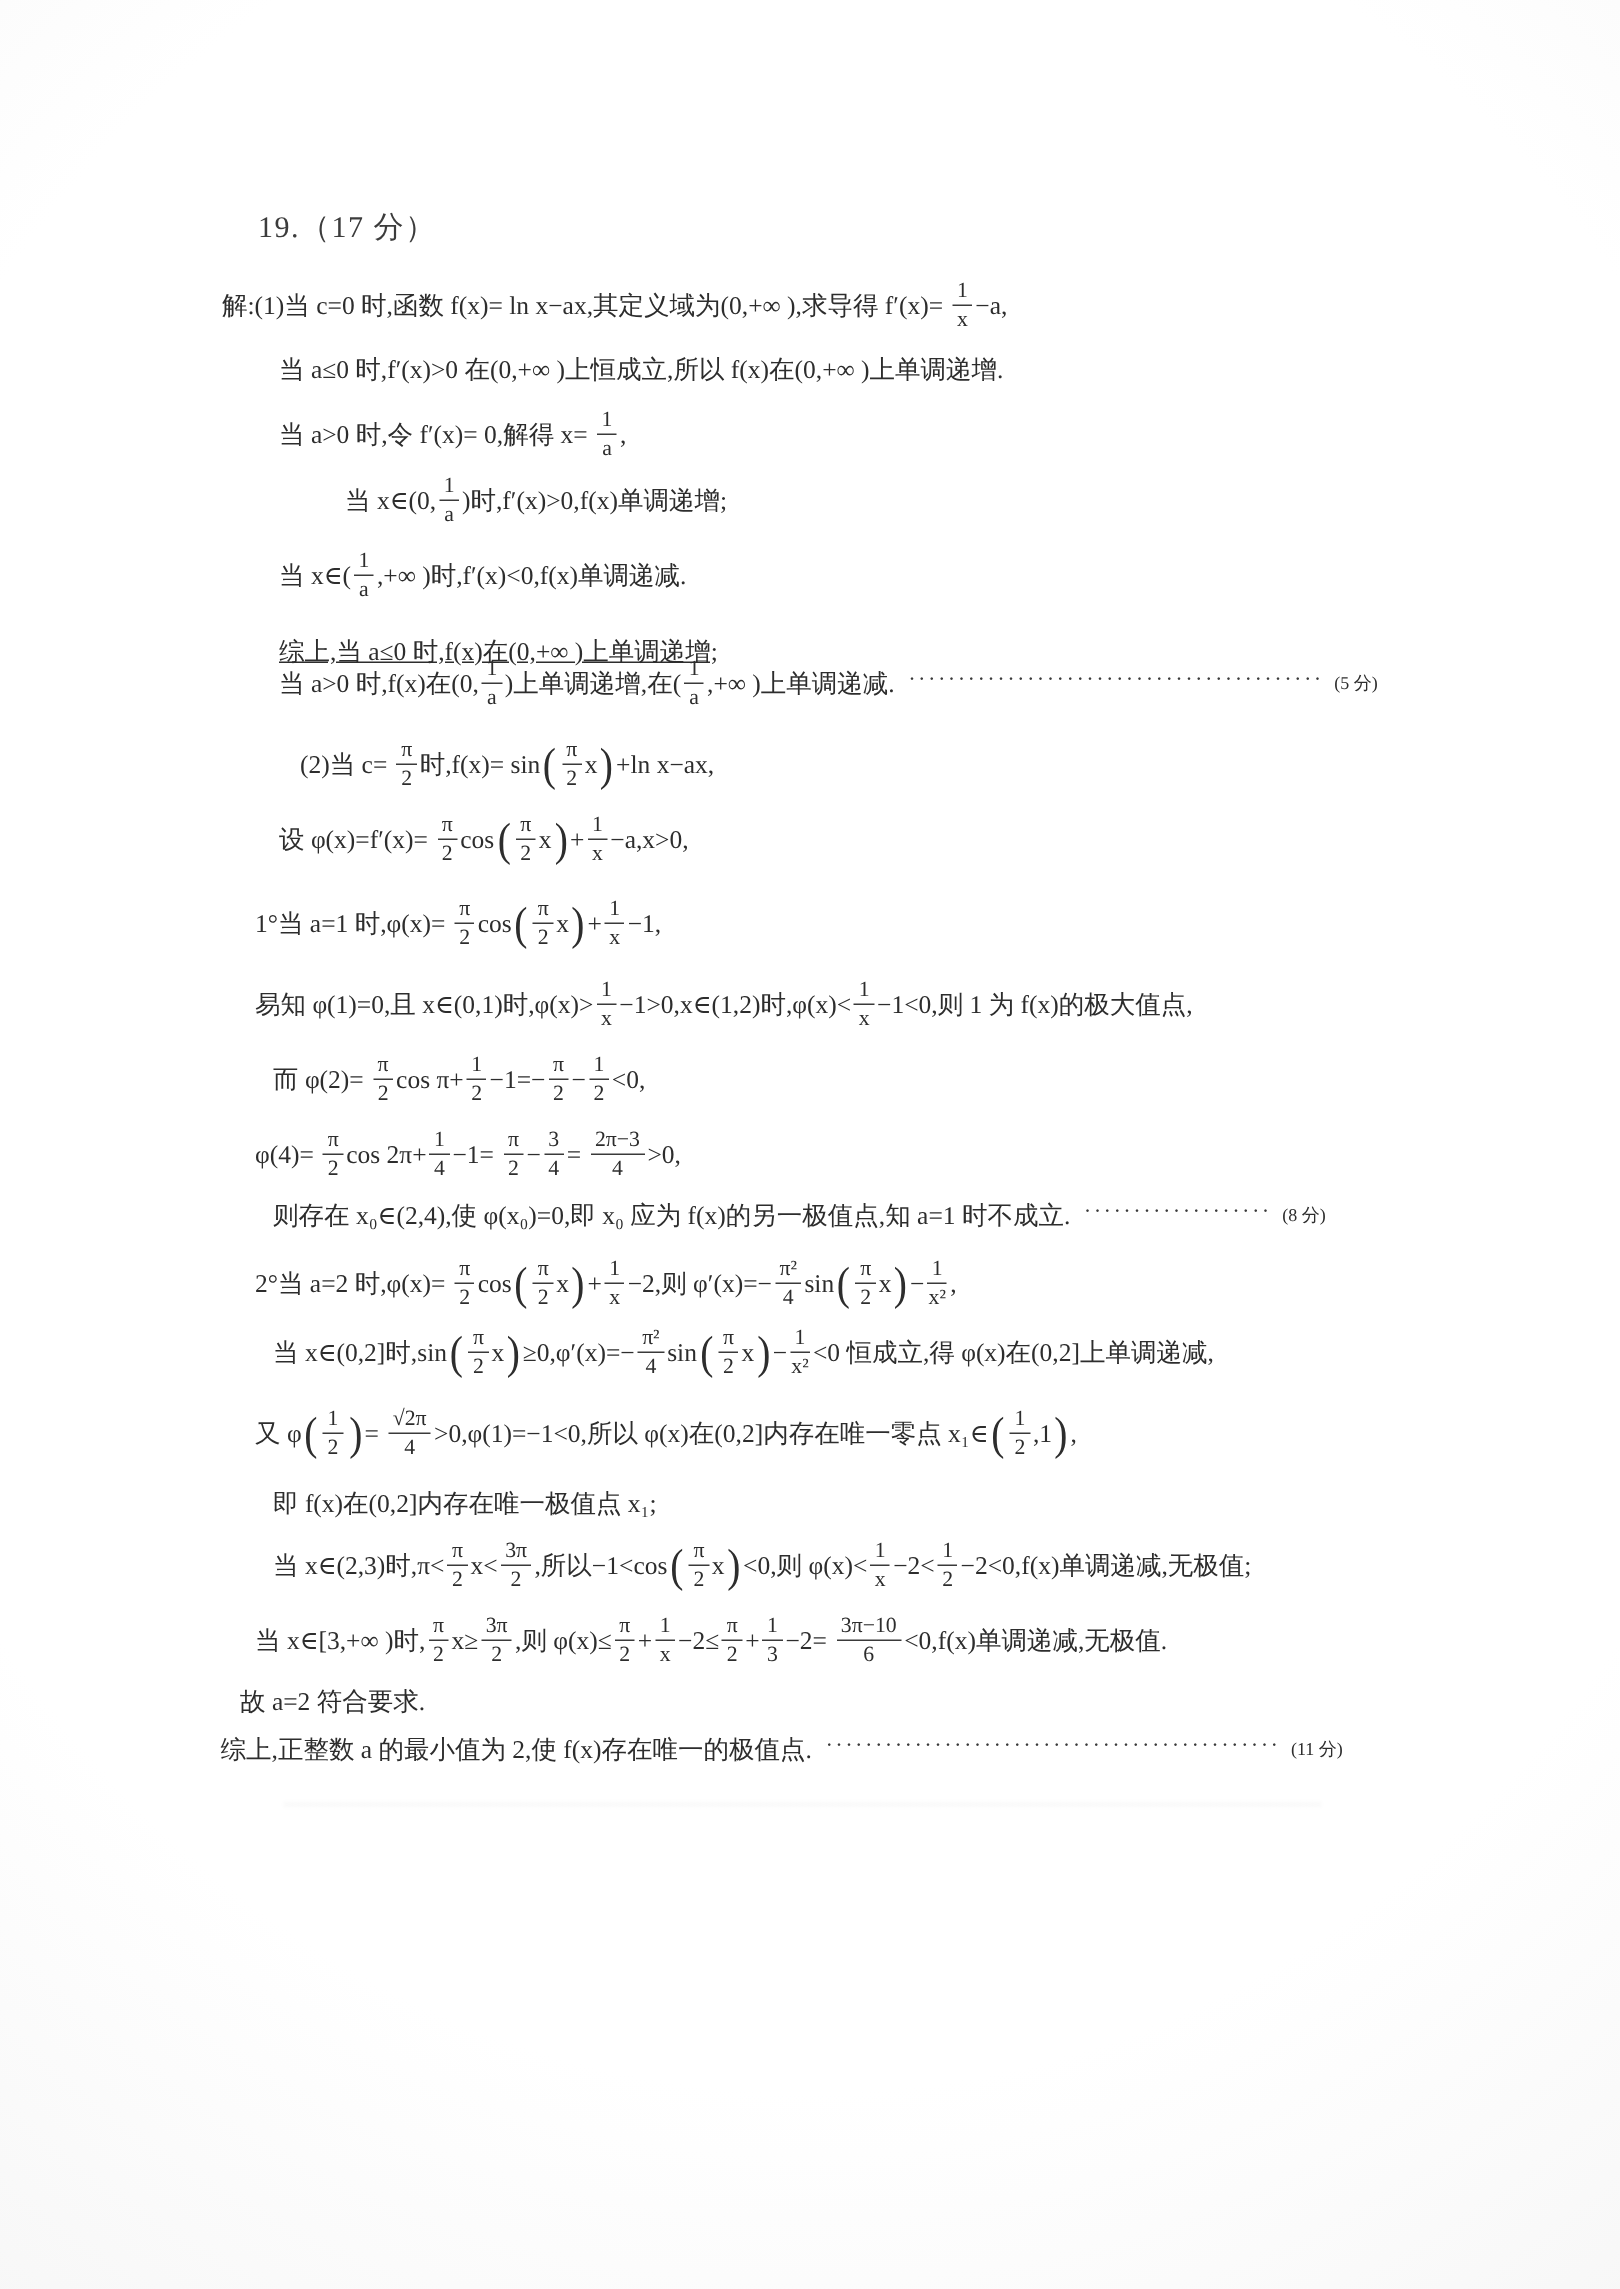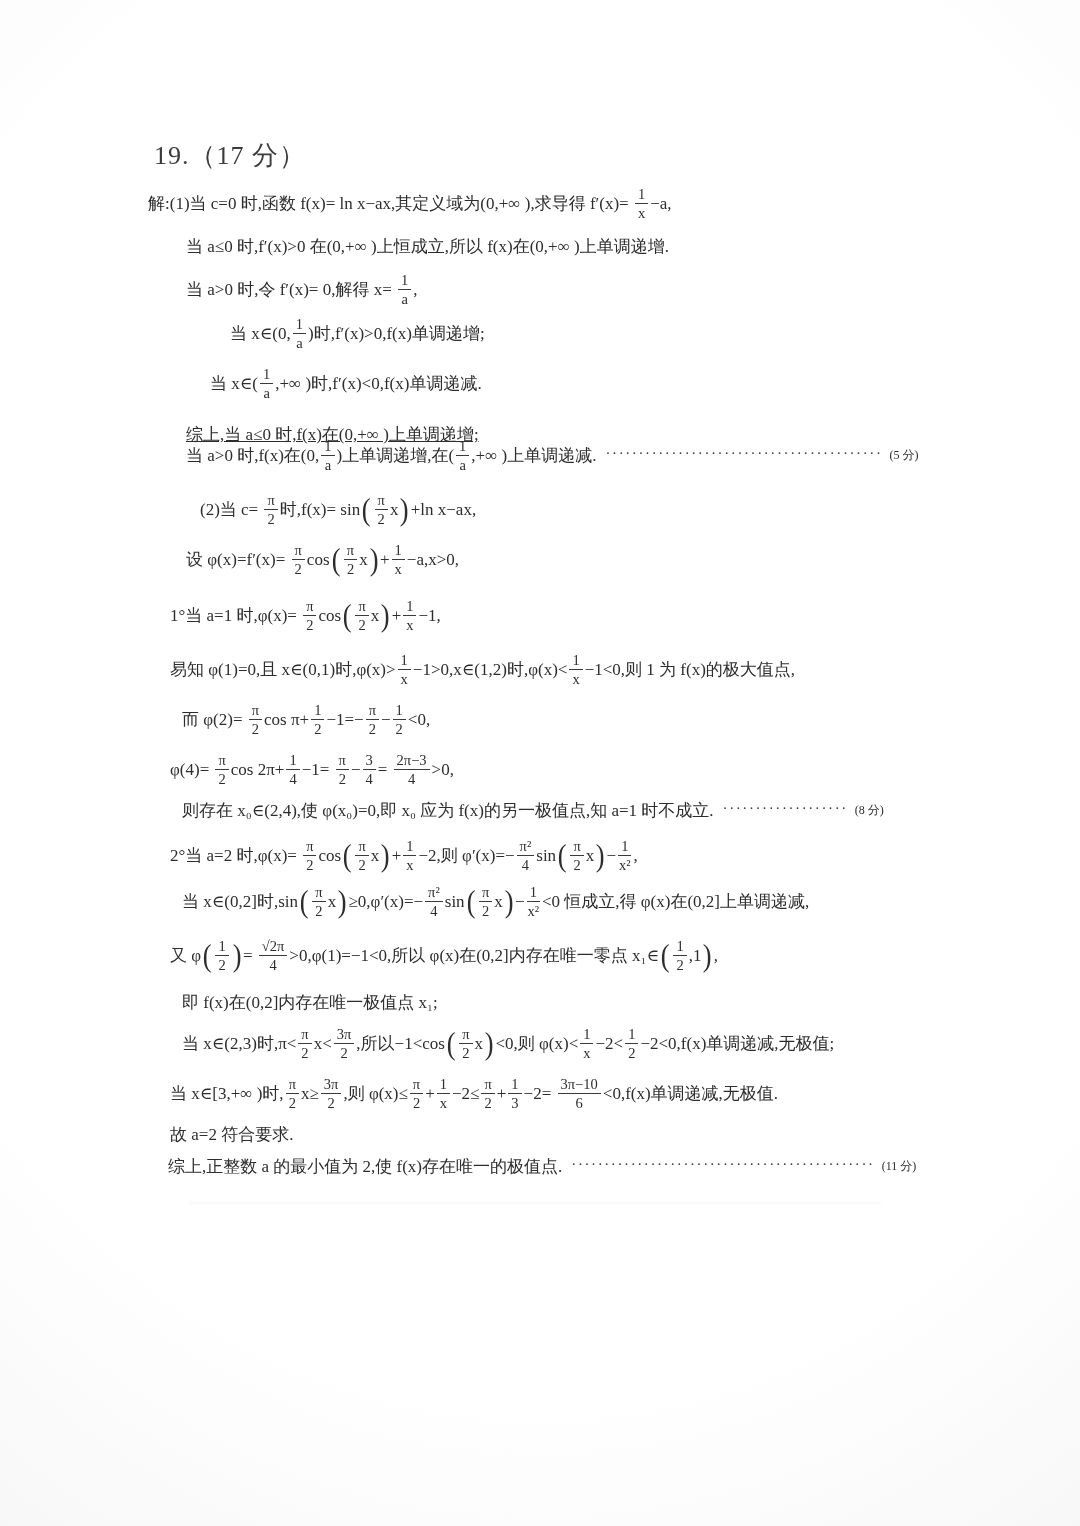--- a/index.html
+++ b/index.html
@@ -5,22 +5,22 @@
   html,body{margin:0;padding:0;}
   body{
     width:1080px;height:1526px;position:relative;overflow:hidden;
     background:
       radial-gradient(120% 95% at 50% 42%, #ffffff 52%, #f6f6f6 78%, #e9e9e9 100%);
     font-family:"Liberation Serif","DejaVu Serif",serif;
     color:#2d2d2d;
   }
   .page{position:absolute;inset:0;}
   .q-title{
-    position:absolute;top:138px;left:154px;
-    font-size:26px;letter-spacing:1px;color:#3c3c3c;white-space:pre;
+    position:absolute;top:138px;left:172px;
+    font-size:20px;letter-spacing:1px;color:#3c3c3c;white-space:pre;
   }
   .line{
     position:absolute;display:flex;align-items:center;
     white-space:pre;font-size:17px;line-height:1.25;color:#2d2d2d;
   }
   .txt{white-space:pre;}
   .frac{
     display:inline-flex;flex-direction:column;align-items:center;
     font-size:14.5px;line-height:1.12;margin:0 2px;vertical-align:middle;
   }
@@ -49,36 +49,36 @@
 
 <div class="page">
 
   <div class="q-title">19.（17 分）</div>
 
   <div>
       <div class="line" style="top: 186px; left: 148px;"><span class="txt">解:(1)当 c=0 时,函数 f(x)= ln x−ax,其定义域为(0,+∞ ),求导得 f′(x)= </span><span class="frac"><span class="num">1</span><span class="den">x</span></span><span class="txt">−a,</span></div>
       <div class="line" style="top: 236px; left: 186px;"><span class="txt">当 a≤0 时,f′(x)&gt;0 在(0,+∞ )上恒成立,所以 f(x)在(0,+∞ )上单调递增.</span></div>
       <div class="line" style="top: 272px; left: 186px;"><span class="txt">当 a&gt;0 时,令 f′(x)= 0,解得 x= </span><span class="frac"><span class="num">1</span><span class="den">a</span></span><span class="txt">,</span></div>
       <div class="line" style="top: 316px; left: 186px; margin-left: 44px;"><span class="txt">当 x∈(0,</span><span class="frac"><span class="num">1</span><span class="den">a</span></span><span class="txt">)时,f′(x)&gt;0,f(x)单调递增;</span></div>
-      <div class="line" style="top: 366px; left: 186px; margin-left: 24px;"><span class="txt">当 x∈(</span><span class="frac"><span class="num">1</span><span class="den">a</span></span><span class="txt">,+∞ )时,f′(x)&lt;0,f(x)单调递减.</span></div>
+      <div class="line" style="top: 366px; left: 186px;"><span class="txt">当 x∈(</span><span class="frac"><span class="num">1</span><span class="den">a</span></span><span class="txt">,+∞ )时,f′(x)&lt;0,f(x)单调递减.</span></div>
       <div class="line" style="top: 424px; left: 186px; text-decoration: underline;"><span class="txt">综上,当 a≤0 时,f(x)在(0,+∞ )上单调递增;</span></div>
       <div class="line" style="top: 438px; left: 186px;"><span class="txt">当 a&gt;0 时,f(x)在(0,</span><span class="frac"><span class="num">1</span><span class="den">a</span></span><span class="txt">)上单调递增,在(</span><span class="frac"><span class="num">1</span><span class="den">a</span></span><span class="txt">,+∞ )上单调递减.</span><span class="dots">··········································</span><span class="score">(5 分)</span></div>
       <div class="line" style="top: 492px; left: 200px;"><span class="txt">(2)当 c= </span><span class="frac"><span class="num">π</span><span class="den">2</span></span><span class="txt">时,f(x)= sin</span><span class="bp">(</span><span class="frac"><span class="num">π</span><span class="den">2</span></span><span class="txt">x</span><span class="bp">)</span><span class="txt">+ln x−ax,</span></div>
       <div class="line" style="top: 542px; left: 186px;"><span class="txt">设 φ(x)=f′(x)= </span><span class="frac"><span class="num">π</span><span class="den">2</span></span><span class="txt">cos</span><span class="bp">(</span><span class="frac"><span class="num">π</span><span class="den">2</span></span><span class="txt">x</span><span class="bp">)</span><span class="txt">+</span><span class="frac"><span class="num">1</span><span class="den">x</span></span><span class="txt">−a,x&gt;0,</span></div>
       <div class="line" style="top: 598px; left: 170px;"><span class="txt">1°当 a=1 时,φ(x)= </span><span class="frac"><span class="num">π</span><span class="den">2</span></span><span class="txt">cos</span><span class="bp">(</span><span class="frac"><span class="num">π</span><span class="den">2</span></span><span class="txt">x</span><span class="bp">)</span><span class="txt">+</span><span class="frac"><span class="num">1</span><span class="den">x</span></span><span class="txt">−1,</span></div>
       <div class="line" style="top: 652px; left: 170px;"><span class="txt">易知 φ(1)=0,且 x∈(0,1)时,φ(x)&gt;</span><span class="frac"><span class="num">1</span><span class="den">x</span></span><span class="txt">−1&gt;0,x∈(1,2)时,φ(x)&lt;</span><span class="frac"><span class="num">1</span><span class="den">x</span></span><span class="txt">−1&lt;0,则 1 为 f(x)的极大值点,</span></div>
       <div class="line" style="top: 702px; left: 182px;"><span class="txt">而 φ(2)= </span><span class="frac"><span class="num">π</span><span class="den">2</span></span><span class="txt">cos π+</span><span class="frac"><span class="num">1</span><span class="den">2</span></span><span class="txt">−1=−</span><span class="frac"><span class="num">π</span><span class="den">2</span></span><span class="txt">−</span><span class="frac"><span class="num">1</span><span class="den">2</span></span><span class="txt">&lt;0,</span></div>
       <div class="line" style="top: 752px; left: 170px;"><span class="txt">φ(4)= </span><span class="frac"><span class="num">π</span><span class="den">2</span></span><span class="txt">cos 2π+</span><span class="frac"><span class="num">1</span><span class="den">4</span></span><span class="txt">−1= </span><span class="frac"><span class="num">π</span><span class="den">2</span></span><span class="txt">−</span><span class="frac"><span class="num">3</span><span class="den">4</span></span><span class="txt">= </span><span class="frac"><span class="num">2π−3</span><span class="den">4</span></span><span class="txt">&gt;0,</span></div>
       <div class="line" style="top: 800px; left: 182px;"><span class="txt">则存在 x₀∈(2,4),使 φ(x₀)=0,即 x₀ 应为 f(x)的另一极值点,知 a=1 时不成立.</span><span class="dots">···················</span><span class="score">(8 分)</span></div>
       <div class="line" style="top: 838px; left: 170px;"><span class="txt">2°当 a=2 时,φ(x)= </span><span class="frac"><span class="num">π</span><span class="den">2</span></span><span class="txt">cos</span><span class="bp">(</span><span class="frac"><span class="num">π</span><span class="den">2</span></span><span class="txt">x</span><span class="bp">)</span><span class="txt">+</span><span class="frac"><span class="num">1</span><span class="den">x</span></span><span class="txt">−2,则 φ′(x)=−</span><span class="frac"><span class="num">π²</span><span class="den">4</span></span><span class="txt">sin</span><span class="bp">(</span><span class="frac"><span class="num">π</span><span class="den">2</span></span><span class="txt">x</span><span class="bp">)</span><span class="txt">−</span><span class="frac"><span class="num">1</span><span class="den">x²</span></span><span class="txt">,</span></div>
       <div class="line" style="top: 884px; left: 182px;"><span class="txt">当 x∈(0,2]时,sin</span><span class="bp">(</span><span class="frac"><span class="num">π</span><span class="den">2</span></span><span class="txt">x</span><span class="bp">)</span><span class="txt">≥0,φ′(x)=−</span><span class="frac"><span class="num">π²</span><span class="den">4</span></span><span class="txt">sin</span><span class="bp">(</span><span class="frac"><span class="num">π</span><span class="den">2</span></span><span class="txt">x</span><span class="bp">)</span><span class="txt">−</span><span class="frac"><span class="num">1</span><span class="den">x²</span></span><span class="txt">&lt;0 恒成立,得 φ(x)在(0,2]上单调递减,</span></div>
       <div class="line" style="top: 938px; left: 170px;"><span class="txt">又 φ</span><span class="bp">(</span><span class="frac"><span class="num">1</span><span class="den">2</span></span><span class="bp">)</span><span class="txt">= </span><span class="frac"><span class="num">√2π</span><span class="den">4</span></span><span class="txt">&gt;0,φ(1)=−1&lt;0,所以 φ(x)在(0,2]内存在唯一零点 x₁∈</span><span class="bp">(</span><span class="frac"><span class="num">1</span><span class="den">2</span></span><span class="txt">,1</span><span class="bp">)</span><span class="txt">,</span></div>
       <div class="line" style="top: 992px; left: 182px;"><span class="txt">即 f(x)在(0,2]内存在唯一极值点 x₁;</span></div>
       <div class="line" style="top: 1026px; left: 182px;"><span class="txt">当 x∈(2,3)时,π&lt;</span><span class="frac"><span class="num">π</span><span class="den">2</span></span><span class="txt">x&lt;</span><span class="frac"><span class="num">3π</span><span class="den">2</span></span><span class="txt">,所以−1&lt;cos</span><span class="bp">(</span><span class="frac"><span class="num">π</span><span class="den">2</span></span><span class="txt">x</span><span class="bp">)</span><span class="txt">&lt;0,则 φ(x)&lt;</span><span class="frac"><span class="num">1</span><span class="den">x</span></span><span class="txt">−2&lt;</span><span class="frac"><span class="num">1</span><span class="den">2</span></span><span class="txt">−2&lt;0,f(x)单调递减,无极值;</span></div>
       <div class="line" style="top: 1076px; left: 170px;"><span class="txt">当 x∈[3,+∞ )时,</span><span class="frac"><span class="num">π</span><span class="den">2</span></span><span class="txt">x≥</span><span class="frac"><span class="num">3π</span><span class="den">2</span></span><span class="txt">,则 φ(x)≤</span><span class="frac"><span class="num">π</span><span class="den">2</span></span><span class="txt">+</span><span class="frac"><span class="num">1</span><span class="den">x</span></span><span class="txt">−2≤</span><span class="frac"><span class="num">π</span><span class="den">2</span></span><span class="txt">+</span><span class="frac"><span class="num">1</span><span class="den">3</span></span><span class="txt">−2= </span><span class="frac"><span class="num">3π−10</span><span class="den">6</span></span><span class="txt">&lt;0,f(x)单调递减,无极值.</span></div>
-      <div class="line" style="top: 1124px; left: 170px; justify-content: center;"><span class="txt">故 a=2 符合要求.</span></div>
-      <div class="line" style="top: 1156px; left: 168px; justify-content: center;"><span class="txt">综上,正整数 a 的最小值为 2,使 f(x)存在唯一的极值点.</span><span class="dots">··············································</span><span class="score">(11 分)</span></div>
+      <div class="line" style="top: 1124px; left: 160px; justify-content: center;"><span class="txt">故 a=2 符合要求.</span></div>
+      <div class="line" style="top: 1156px; left: 147px; justify-content: center;"><span class="txt">综上,正整数 a 的最小值为 2,使 f(x)存在唯一的极值点.</span><span class="dots">··············································</span><span class="score">(11 分)</span></div>
     </div>
 
   <div class="ghost"></div>
 
 
 </div>
 
 </body></html>

